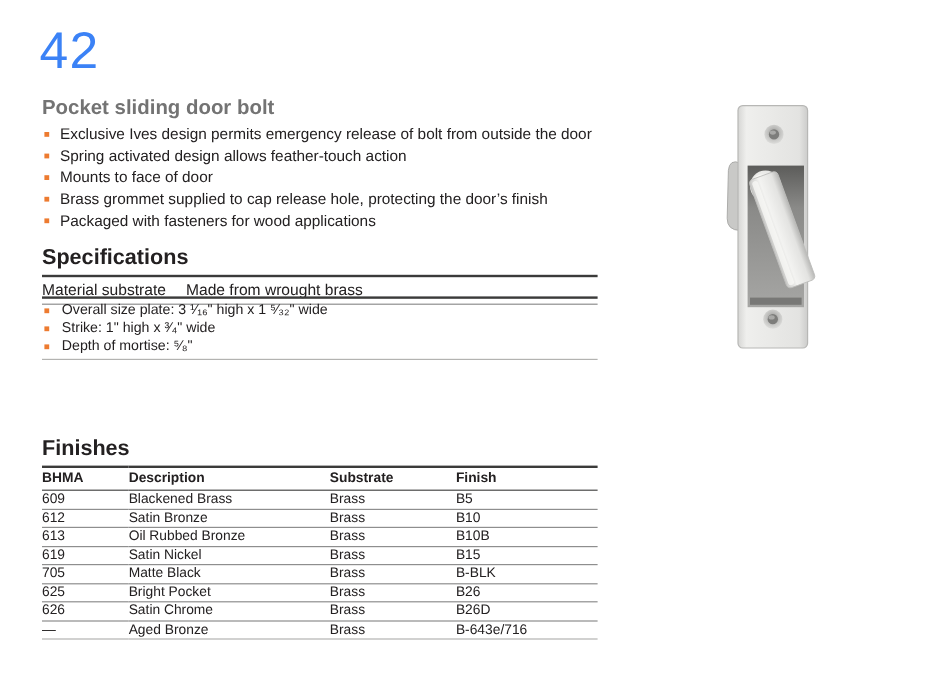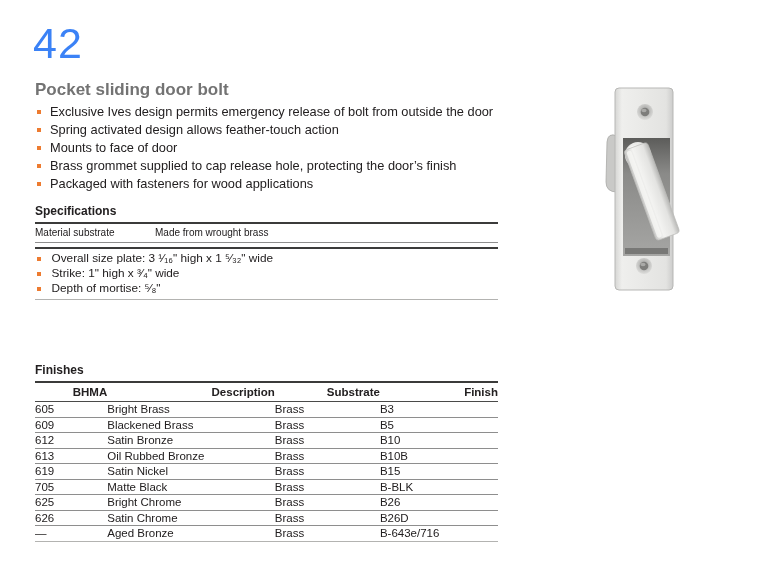--- a/index.html
+++ b/index.html
@@ -49,33 +49,33 @@
     margin: 7px 9px 0 2px;
     background: #ED7B30;
   }
 
   .section { position: absolute; left: 35px; width: 463px; }
   #specifications-section { top: 204px; }
   #dimensions-section { top: 247px; }
   #finishes-section { top: 316px; margin-top: 47px; }
 
   .section h3 {
-    font-size: 12px;
+    font-size: 18px;
     font-weight: bold;
     color: #232021;
     margin-bottom: 4px;
   }
   .rule { border: none; height: 0; }
   .rule-dark { border-top: 2px solid #3b3b3a; }
   .rule-mid  { border-top: 1px solid #8e8e8e; }
   .rule-light{ border-top: 1px solid #b3b3b1; }
 
   .spec-row {
     display: flex;
-    font-size: 10px;
+    font-size: 13px;
     padding: 3px 0 4px;
   }
   .spec-label { width: 120px; flex: 0 0 auto; }
 
   .dim-list { list-style: none; padding: 2px 0 3px 2px; }
   .dim-list li {
     display: flex;
     align-items: flex-start;
     font-size: 11.8px;
     line-height: 15px;
@@ -87,21 +87,21 @@
     border-collapse: collapse;
     border-top: 2px solid #3b3b3a;
     font-size: 11.5px;
     table-layout: fixed;
   }
   table.finishes col.c1 { width: 15.6%; }
   table.finishes col.c2 { width: 36.2%; }
   table.finishes col.c3 { width: 22.7%; }
   table.finishes col.c4 { width: 25.5%; }
   table.finishes th {
-    text-align: right;
+    text-align: left;
     font-weight: bold;
     padding: 3px 0 3px;
     border-bottom: 1.4px solid #4a4a49;
   }
   table.finishes td {
     padding: 1px 0 1.5px;
     border-bottom: 1px solid #8e8e8e;
     white-space: nowrap;
   }
   table.finishes tbody tr:last-child td { border-bottom: 1px solid #b3b3b1; }
@@ -183,26 +183,20 @@
     <thead>
       <tr>
         <th>BHMA</th>
         <th>Description</th>
         <th>Substrate</th>
         <th>Finish</th>
       </tr>
     </thead>
     <tbody>
       <tr>
-        <td>605</td>
-        <td>Bright Brass</td>
-        <td>Brass</td>
-        <td>B3</td>
-      </tr>
-      <tr>
         <td>609</td>
         <td>Blackened Brass</td>
         <td>Brass</td>
         <td>B5</td>
       </tr>
       <tr>
         <td>612</td>
         <td>Satin Bronze</td>
         <td>Brass</td>
         <td>B10</td>
@@ -220,21 +214,21 @@
         <td>B15</td>
       </tr>
       <tr>
         <td>705</td>
         <td>Matte Black</td>
         <td>Brass</td>
         <td>B-BLK</td>
       </tr>
       <tr>
         <td>625</td>
-        <td>Bright Chrome</td>
+        <td>Bright Pocket</td>
         <td>Brass</td>
         <td>B26</td>
       </tr>
       <tr>
         <td>626</td>
         <td>Satin Chrome</td>
         <td>Brass</td>
         <td>B26D</td>
       </tr>
       <tr>

